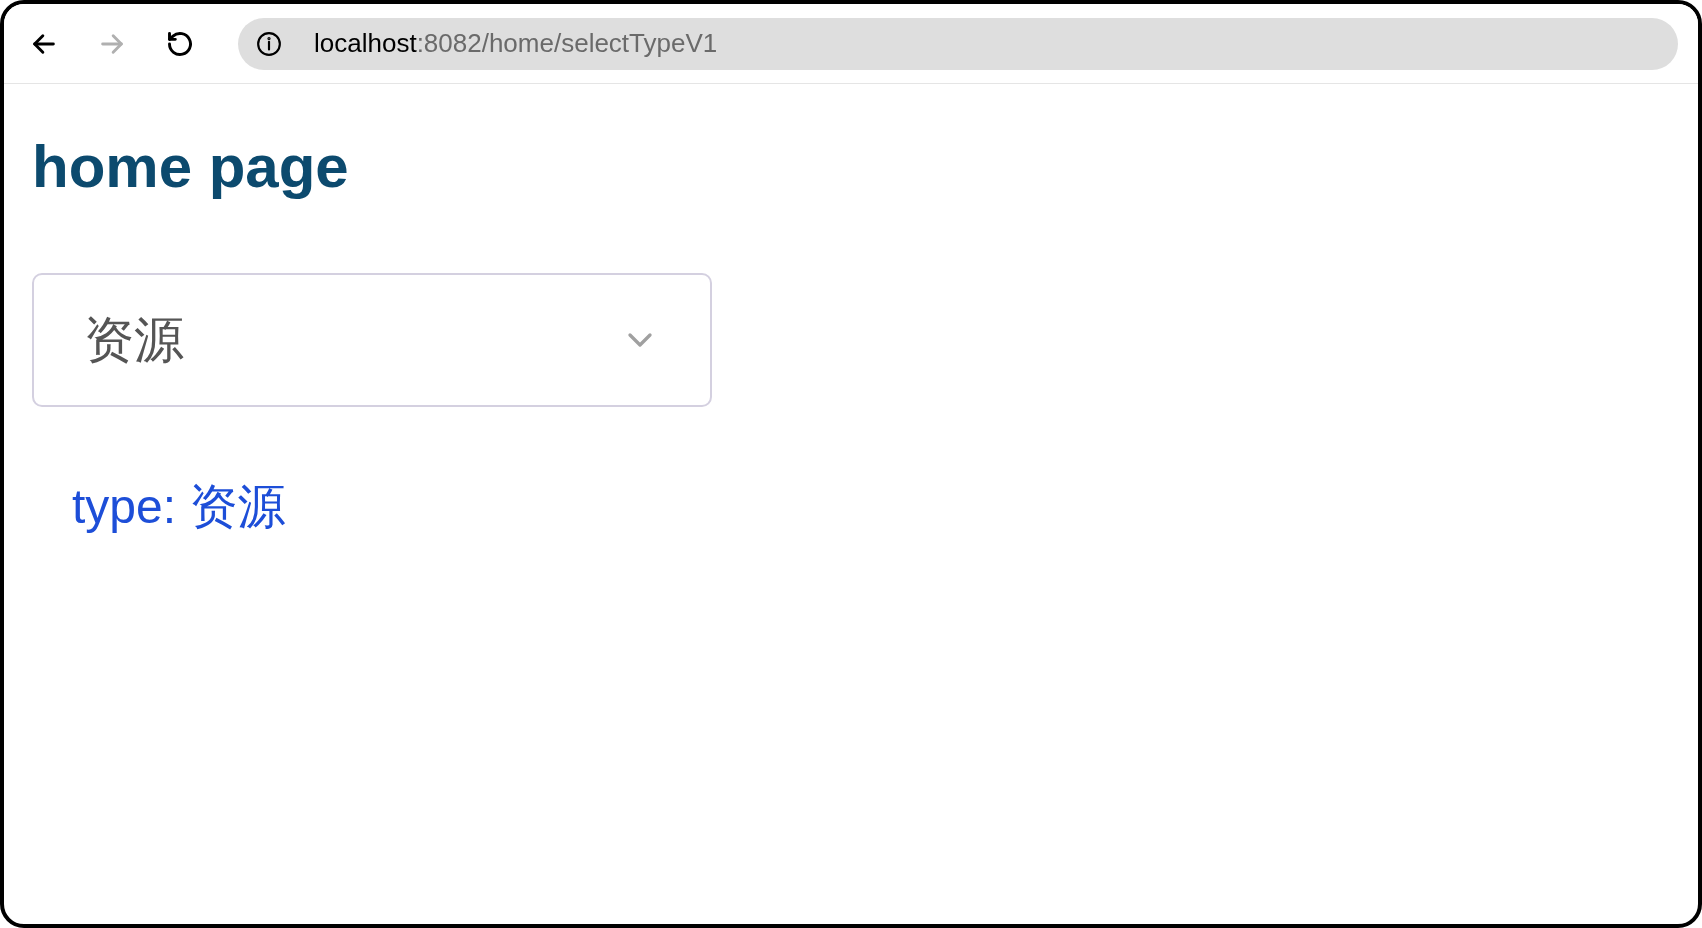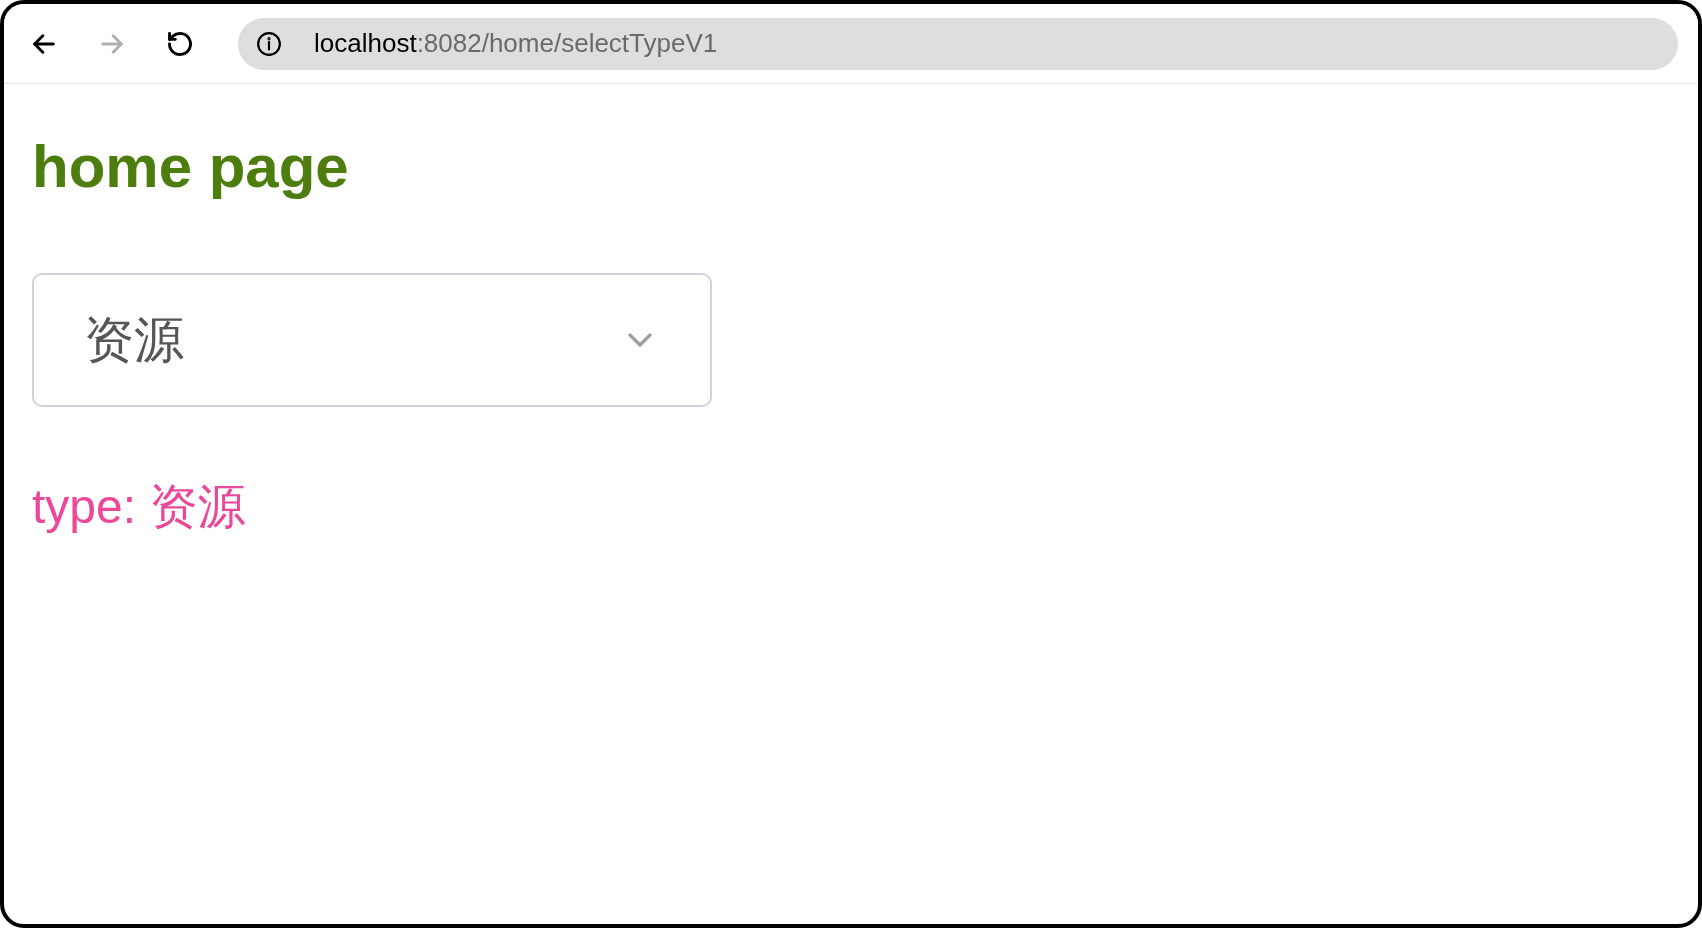--- a/index.html
+++ b/index.html
@@ -66,21 +66,21 @@
     }
     .url-path {
       color: #6a6a6a;
     }
     .page-content {
       padding: 48px 28px;
     }
     .page-title {
       font-size: 60px;
       font-weight: 700;
-      color: #4d7c0f;
+      color: #0c4a6e;
       margin-bottom: 72px;
     }
     .select-wrapper {
       position: relative;
       width: 680px;
       height: 134px;
       border: 2px solid #d4d0e0;
       border-radius: 10px;
       display: flex;
       align-items: center;
@@ -98,22 +98,23 @@
       align-items: center;
       justify-content: center;
     }
     .select-chevron svg {
       width: 40px;
       height: 40px;
       stroke: #a0a0a0;
     }
     .type-display {
       font-size: 48px;
-      color: #ec4899;
+      color: #1d4ed8;
       font-weight: 400;
+      margin-left: 40px;
     }
   </style>
 </head>
 <body>
 
 <div class="browser-chrome">
   <div class="nav-button">
     <svg viewBox="0 0 24 24" fill="none" stroke="#000000" stroke-width="2.5" stroke-linecap="round" stroke-linejoin="round">
       <line x1="20" y1="12" x2="4" y2="12"></line>
       <polyline points="11 5 4 12 11 19"></polyline>

